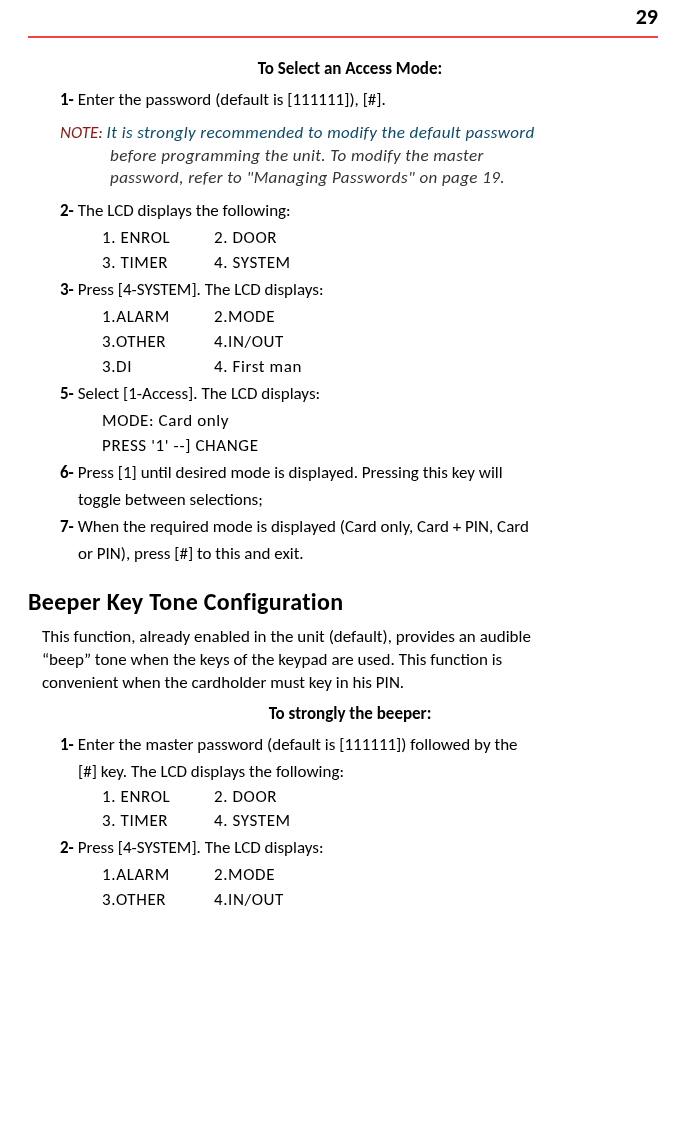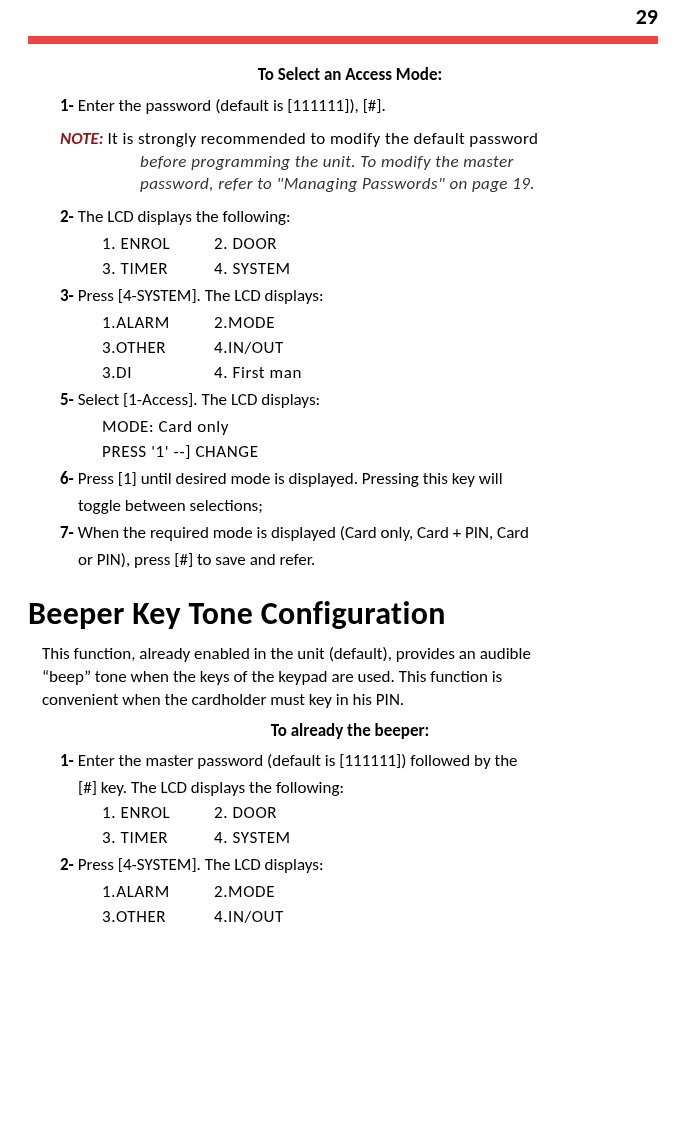--- a/index.html
+++ b/index.html
@@ -10,21 +10,21 @@
     font-family: Calibri, "Segoe UI", Arial, sans-serif;
     color: #000;
     font-size: 17px;
     line-height: 1.35;
   }
   .page {
     padding: 0 28px 40px 28px;
     box-sizing: border-box;
   }
   .pagenum-wrap {
-    border-bottom: 8px solid #ef4444;
+    border-bottom: 2px solid #ef4444;
     text-align: right;
     padding: 2px 0 4px 0;
     margin-bottom: 20px;
   }
   .pagenum {
     font-weight: bold;
     font-size: 22px;
   }
   .content {
     padding-left: 14px;
@@ -55,38 +55,39 @@
   }
   .lcd .cell {
     display: inline-block;
     min-width: 100px;
     padding-right: 12px;
   }
   .note {
     margin: 10px 0 10px 18px;
   }
   .note-label {
-    font-weight: bold;
+    font-weight: normal;
     font-style: italic;
     color: #8a1a1a;
     margin-top: 43px;
   }
   .note-text {
-    color: #000000;
+    font-style: italic;
+    color: #0c4a6e;
     letter-spacing: 0.4px;
   }
   .note-indent {
     display: block;
-    margin-left: 80px;
+    margin-left: 50px;
     font-style: italic;
     color: #333;
     letter-spacing: 0.4px;
   }
   h2.section {
-    font-size: 32px;
+    font-size: 24px;
     font-weight: bold;
     margin: 20px 0 8px -14px;
     letter-spacing: 0.3px;
   }
   .para {
     margin: 8px 0 8px 0px;
   }
 </style>
 </head>
 <body>
@@ -132,31 +133,31 @@
     <div class="lcd"><span class="cell" style="min-width:200px">PRESS '1' --] CHANGE</span></div>
 
     <div class="step">
       <span class="num">6-</span><span class="step-body">Press [1] until desired mode is displayed. Pressing this key will</span>
     </div>
     <div class="step-cont">toggle between selections;</div>
 
     <div class="step">
       <span class="num">7-</span><span class="step-body">When the required mode is displayed (Card only, Card + PIN, Card</span>
     </div>
-    <div class="step-cont">or PIN), press [#] to save and refer.</div>
+    <div class="step-cont">or PIN), press [#] to this and exit.</div>
 
     <h2 class="section">Beeper Key Tone Configuration</h2>
 
     <div class="para">
       <span>This function, already enabled in the unit (default), provides an audible</span><br>
       <span>“beep” tone when the keys of the keypad are used. This function is</span><br>
       <span>convenient when the cardholder must key in his PIN.</span>
     </div>
 
-    <div class="sect-title">To already the beeper:</div>
+    <div class="sect-title">To strongly the beeper:</div>
 
     <div class="step">
       <span class="num">1-</span><span class="step-body">Enter the master password (default is [111111]) followed by the</span>
     </div>
     <div class="step-cont">[#] key. The LCD displays the following:</div>
     <div class="lcd"><span class="cell">1. ENROL</span><span class="cell">2. DOOR</span></div>
     <div class="lcd"><span class="cell">3. TIMER</span><span class="cell">4. SYSTEM</span></div>
 
     <div class="step">
       <span class="num">2-</span><span class="step-body">Press [4-SYSTEM]. The LCD displays:</span>

